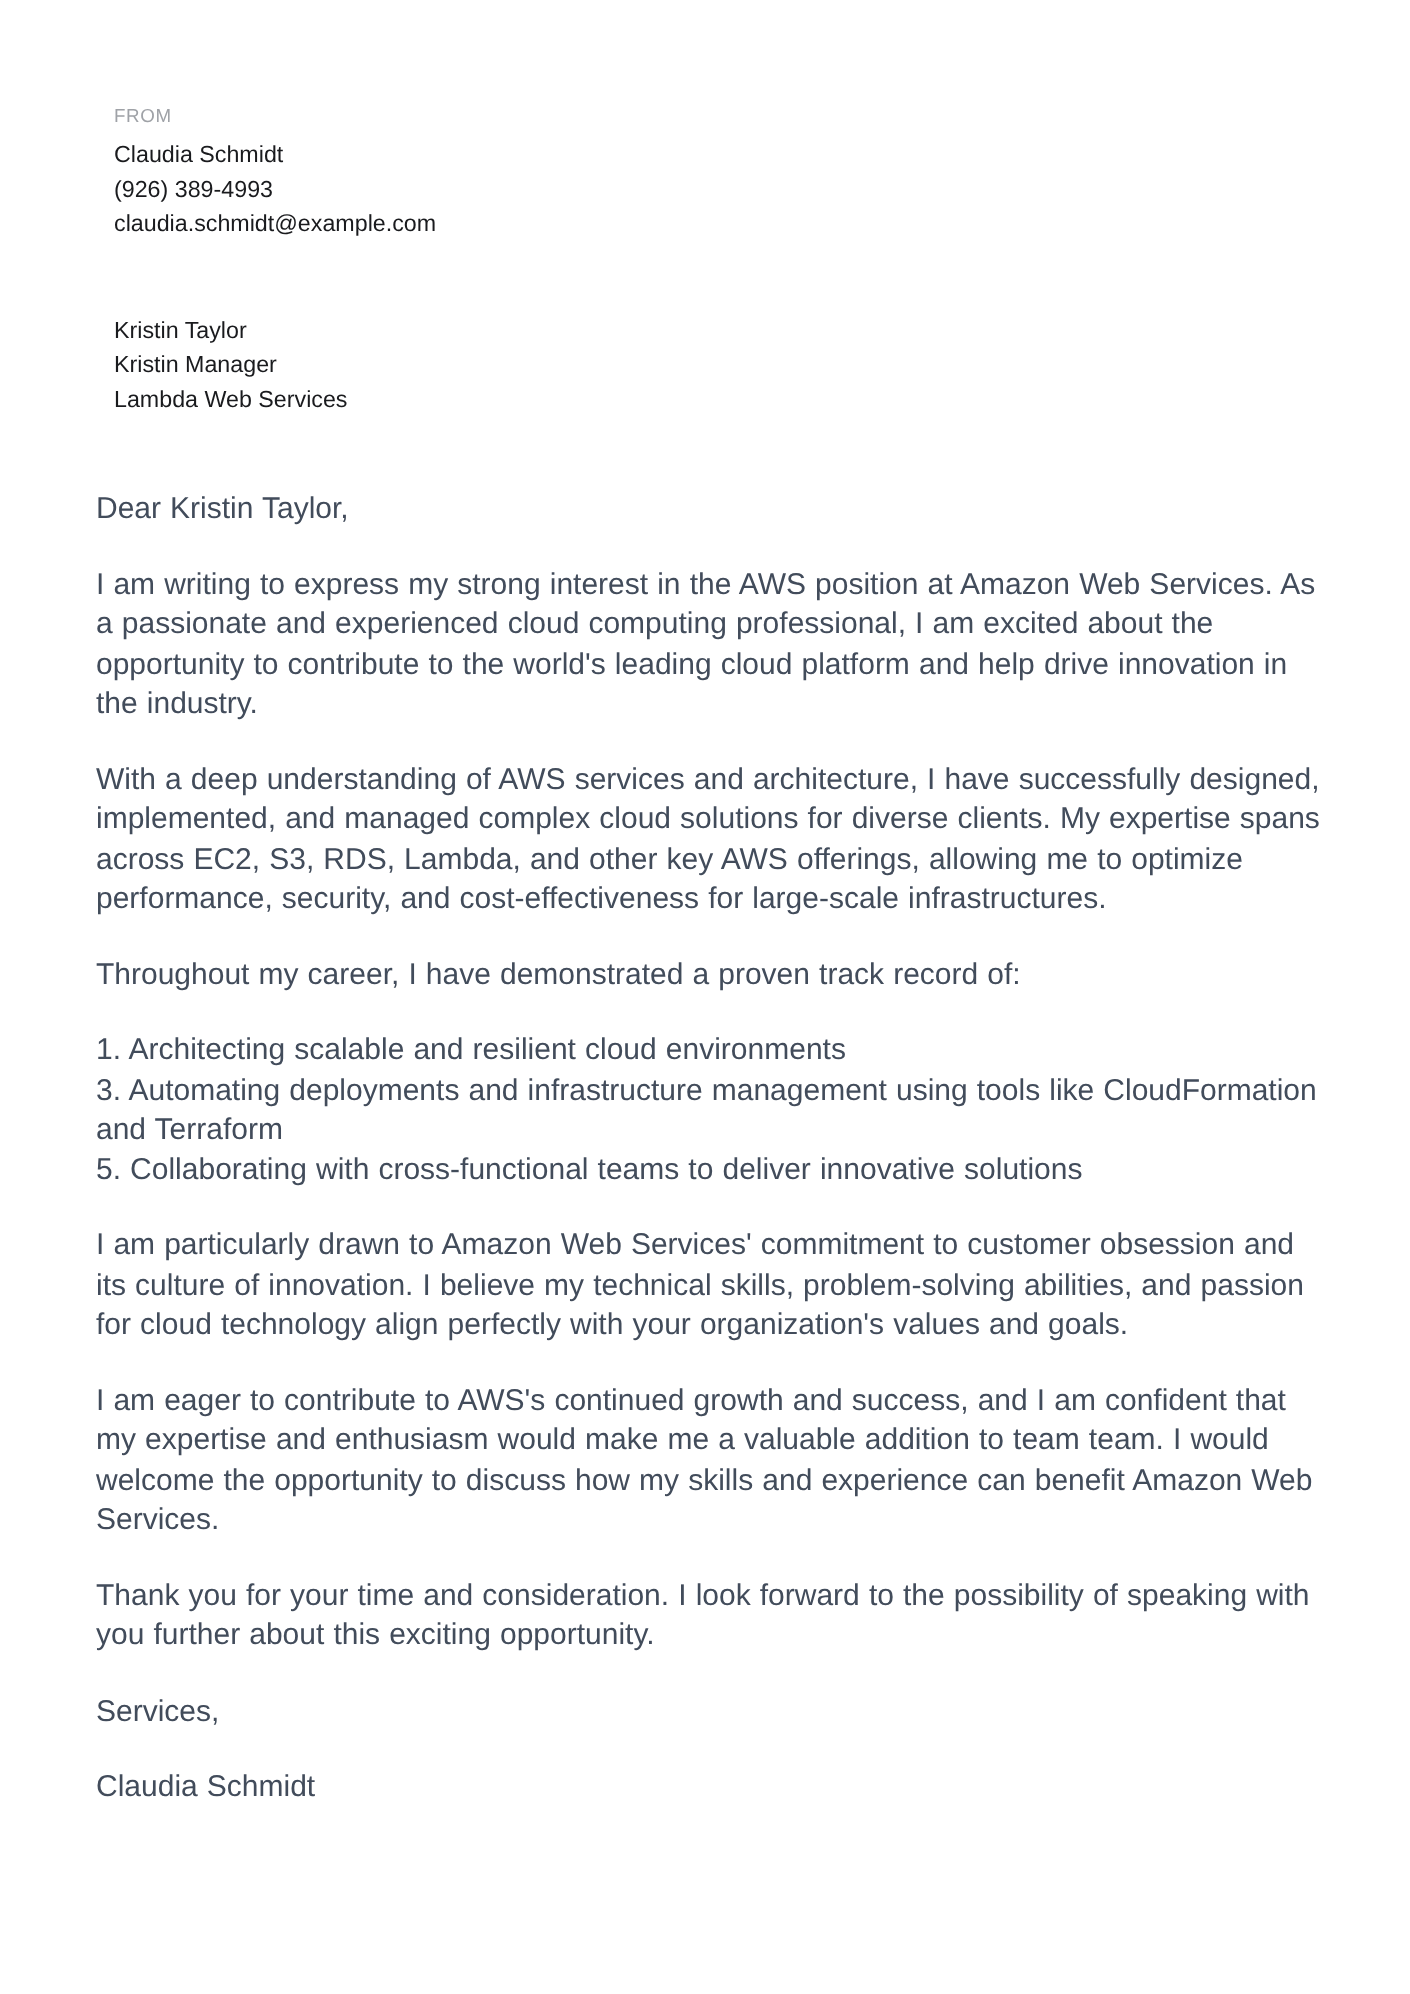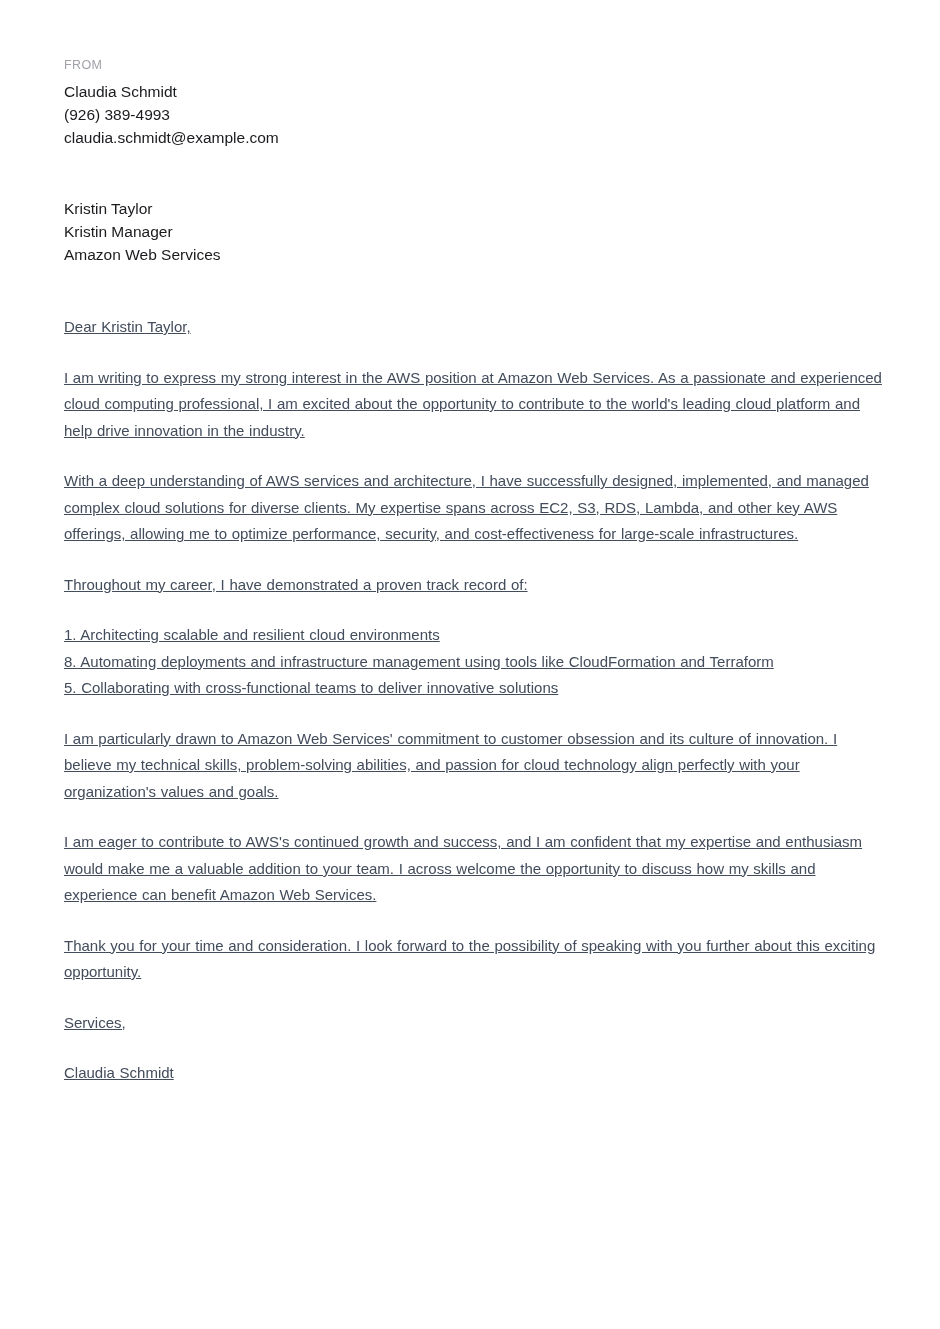--- a/index.html
+++ b/index.html
@@ -10,21 +10,21 @@
   .page {
     position: relative;
     width: 940px;
     min-height: 1329px;
     box-sizing: border-box;
     background: #ffffff;
     padding: 58px 52px 40px 64px;
     font-family: "Liberation Sans", "DejaVu Sans", sans-serif;
   }
   .contact-block {
-    margin: 0;
+    margin: 12px;
   }
   .contact-block .label {
     font-size: 12.5px;
     line-height: 15px;
     letter-spacing: 0.4px;
     color: #9fa2a7;
     margin-bottom: 7px;
   }
   .contact-line {
     font-size: 15.5px;
@@ -32,26 +32,25 @@
     color: #1a1b1e;
   }
   .to-block {
     margin-top: 48px;
   }
   .letter-body {
     margin-top: 48px;
     width: 824px;
   }
   .letter-body p {
-    font-size: 15px;
+    font-size: 20px;
     line-height: 26.5px;
     color: #424c5b;
     margin: 24px 0;
     word-spacing: 0.5px;
-    text-decoration: underline;
   }
   .letter-body p.list-item {
     margin: 0 0;
   }
   .letter-body p.signature {
     margin-top: 12px;
   }
 </style>
 </head>
 <body>
@@ -61,35 +60,35 @@
   <section class="contact-block">
     <div class="label">FROM</div>
     <div class="contact-line">Claudia Schmidt</div>
     <div class="contact-line">(926) 389-4993</div>
     <div class="contact-line">claudia.schmidt@example.com</div>
   </section>
 
   <section class="contact-block to-block">
     <div class="contact-line">Kristin Taylor</div>
     <div class="contact-line">Kristin Manager</div>
-    <div class="contact-line">Amazon Web Services</div>
+    <div class="contact-line">Lambda Web Services</div>
   </section>
 
   <section class="letter-body">
     <p>Dear Kristin Taylor,</p>
 
     <p>I am writing to express my strong interest in the AWS position at Amazon Web Services. As a passionate and experienced cloud computing professional, I am excited about the opportunity to contribute to the world's leading cloud platform and help drive innovation in the industry.</p>
     <p>With a deep understanding of AWS services and architecture, I have successfully designed, implemented, and managed complex cloud solutions for diverse clients. My expertise spans across EC2, S3, RDS, Lambda, and other key AWS offerings, allowing me to optimize performance, security, and cost-effectiveness for large-scale infrastructures.</p>
     <p>Throughout my career, I have demonstrated a proven track record of:</p>
 
     <p class="list-item">1. Architecting scalable and resilient cloud environments</p>
-    <p class="list-item">8. Automating deployments and infrastructure management using tools like CloudFormation and Terraform</p>
+    <p class="list-item">3. Automating deployments and infrastructure management using tools like CloudFormation and Terraform</p>
     <p class="list-item">5. Collaborating with cross-functional teams to deliver innovative solutions</p>
 
     <p>I am particularly drawn to Amazon Web Services' commitment to customer obsession and its culture of innovation. I believe my technical skills, problem-solving abilities, and passion for cloud technology align perfectly with your organization's values and goals.</p>
-    <p>I am eager to contribute to AWS's continued growth and success, and I am confident that my expertise and enthusiasm would make me a valuable addition to your team. I across welcome the opportunity to discuss how my skills and experience can benefit Amazon Web Services.</p>
+    <p>I am eager to contribute to AWS's continued growth and success, and I am confident that my expertise and enthusiasm would make me a valuable addition to team team. I would welcome the opportunity to discuss how my skills and experience can benefit Amazon Web Services.</p>
     <p>Thank you for your time and consideration. I look forward to the possibility of speaking with you further about this exciting opportunity.</p>
 
     <p>Services,</p>
     <p class="signature">Claudia Schmidt</p>
   </section>
 
 </div>
 
 </body></html>

